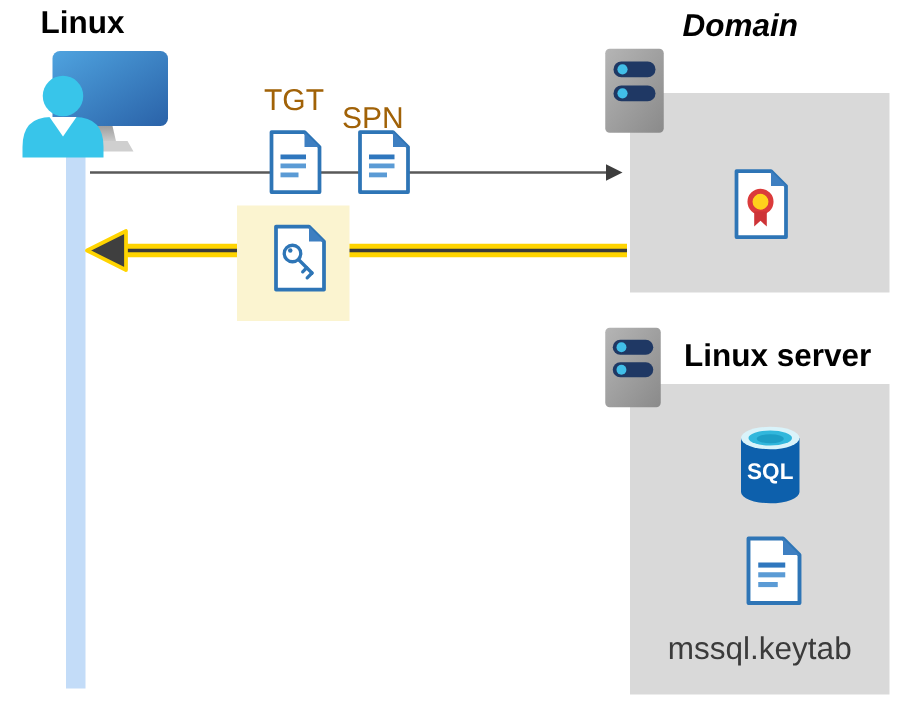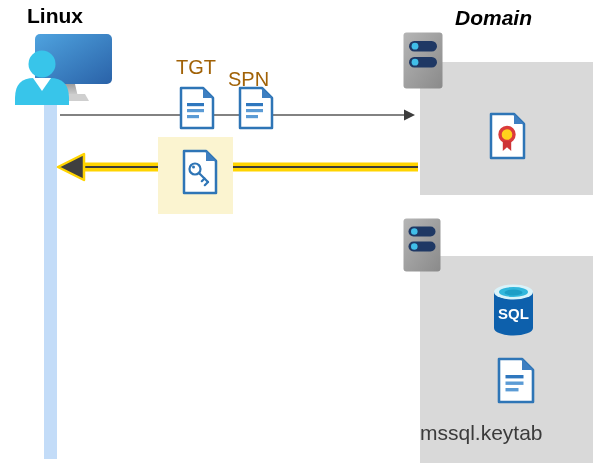--- a/index.html
+++ b/index.html
@@ -7,21 +7,21 @@
           font-family:"Liberation Sans", sans-serif;}
   .abs{position:absolute;}
   .title{font-weight:bold;font-size:21px;color:#000;letter-spacing:0;}
   .small-label{font-size:20px;color:#a16207;}
   .gray-box{background:#d9d9d9;z-index:1;}
   .icon{z-index:4;}
   .lbl{z-index:4;}
   #arrows{z-index:2;}
   #highlight{z-index:3;background:#fbf4d0;}
   #timeline-bar{background:#c3dcf8;z-index:0;}
-  #keytab-label{width:173px;text-align:left;font-size:21px;color:#3b3b3b;}
+  #keytab-label{width:173px;text-align:center;font-size:21px;color:#3b3b3b;}
   #dc-title{line-height:23px;}
 </style>
 </head>
 <body>
 
 <div class="canvas">
 
   <div class="abs gray-box" id="dc-box" style="left:420px;top:62px;width:173px;height:133px;"></div>
   <div class="abs gray-box" id="linux-box" style="left:420px;top:256px;width:173px;height:207px;"></div>
 
@@ -115,20 +115,21 @@
     <circle cx="12" cy="30.2" r="3.4" fill="#41bee8"></circle>
   </svg>
 
   <svg class="abs icon" style="left:489px;top:112px;" width="37" height="48" viewBox="0 0 37 48">
     <path d="M2 2 h23 l10 10 v34 h-33 z" fill="#ffffff" stroke="#2e75b6" stroke-width="2.5" stroke-linejoin="round"></path>
     <path d="M25 2 l10 10 h-10 z" fill="#3e7fc1"></path>
     <circle cx="18" cy="22.5" r="7" fill="#ffd21c" stroke="#db3b3b" stroke-width="3.4"></circle>
     <path d="M13.8 29 v10 l4.2-3.8 4.2 3.8 v-10 z" fill="#ce3337"></path>
   </svg>
 
+  <div class="abs title lbl" style="left:456px;top:226px;">Linux server</div>
 
   <svg class="abs icon" style="left:403px;top:218px;" width="38" height="54" viewBox="0 0 38 54">
     <defs>
       <linearGradient id="gSrv2" x1="0" y1="0" x2="1" y2="1">
         <stop offset="0" stop-color="#b5b5b5"></stop>
           <stop offset="1" stop-color="#8a8a8a"></stop>
       </linearGradient>
     </defs>
     <rect x="0.5" y="0.5" width="37" height="53" rx="3" fill="url(#gSrv2)"></rect>
     <rect x="5.5" y="8.5" width="27" height="10" rx="5" fill="#1f3864"></rect>

